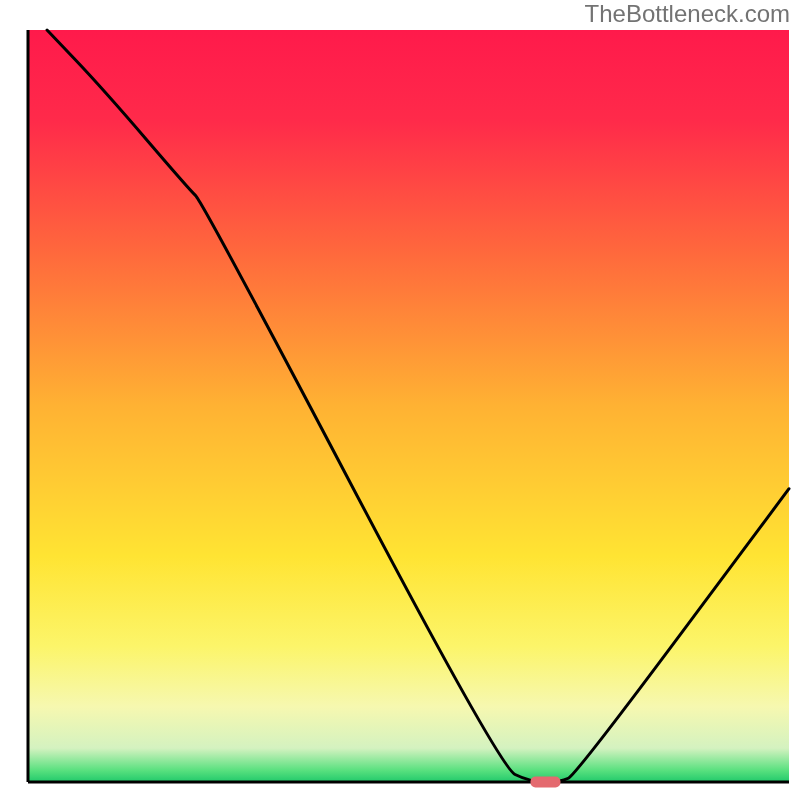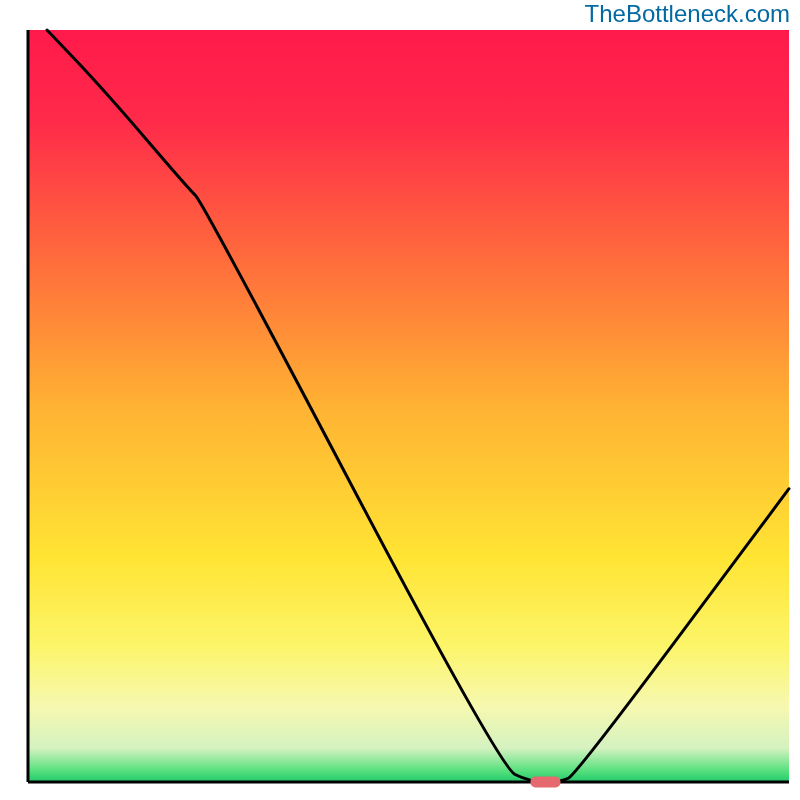--- a/index.html
+++ b/index.html
@@ -13,21 +13,21 @@
   .wrap {
     position: relative;
     width: 800px;
     height: 800px;
   }
   .watermark {
     position: absolute;
     top: 0px;
     right: 10px;
     font-size: 24px;
-    color: #0369a1;
+    color: #737373;
     font-weight: normal;
     letter-spacing: 0px;
   }
   svg {
     position: absolute;
     top: 0;
     left: 0;
   }
 </style>
 </head>

